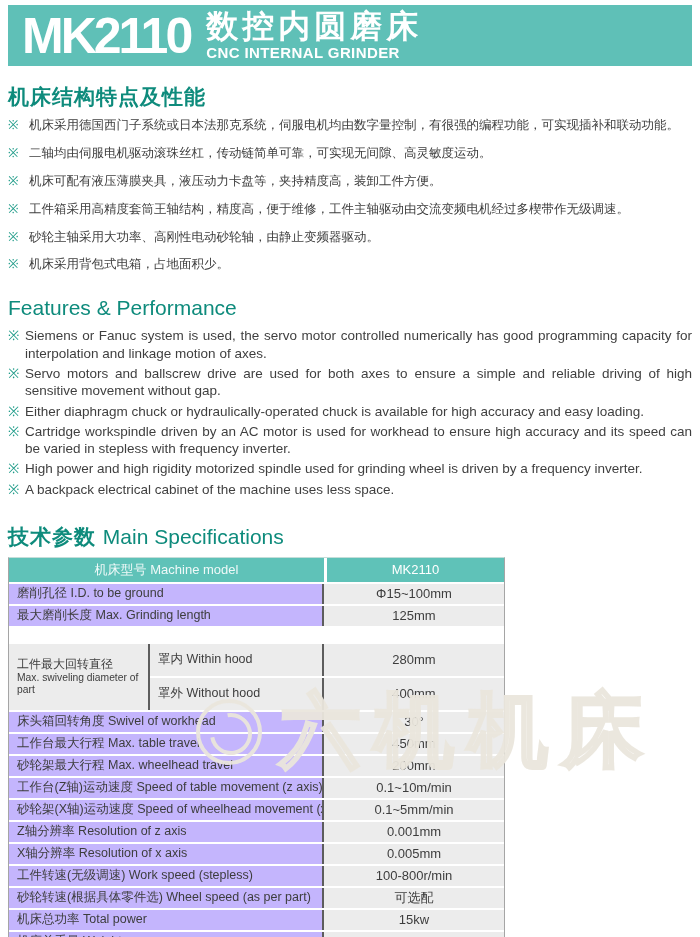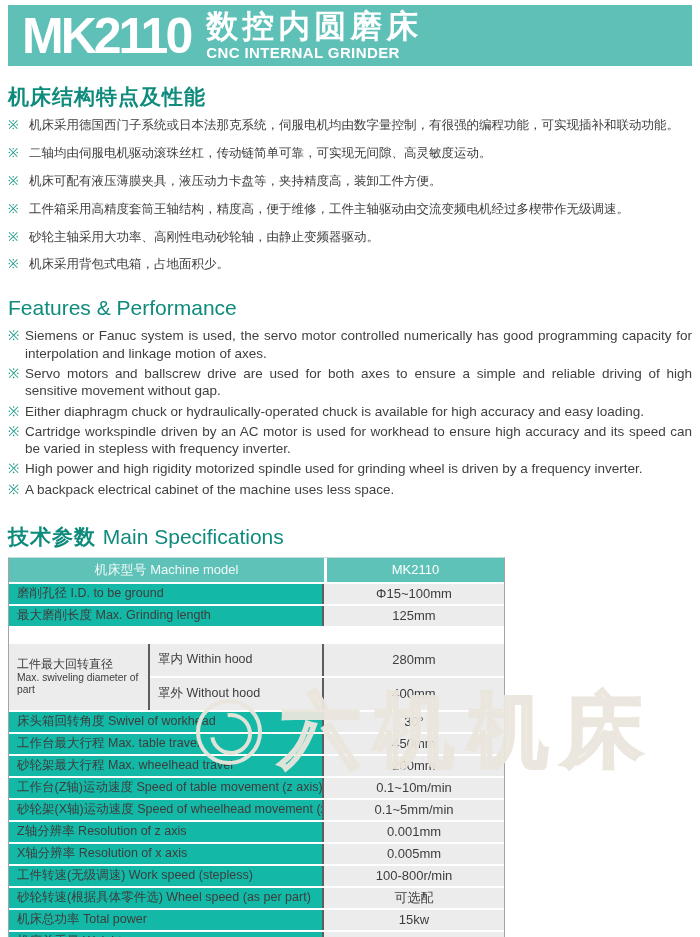--- a/index.html
+++ b/index.html
@@ -51,21 +51,21 @@
   .sp-header .h-label {
     width:315px; background:#5fc2b8; color:rgba(255,255,255,0.9);
     display:flex; align-items:center; justify-content:center; font-size:13px;
   }
   .sp-header .h-value {
     flex:1; margin-left:3px; background:#5fc2b8; color:#ffffff;
     display:flex; align-items:center; justify-content:center; font-size:13px;
   }
   .sp-row { display:flex; height:20px; margin-top:2px; }
   .r-label {
-    width:305px; padding-left:8px; background:#14b8a6;
+    width:305px; padding-left:8px; background:#c4b5fd;
     border-right:2px solid #5d5d5d;
     display:flex; align-items:center; font-size:12.5px; white-space:nowrap; overflow:hidden;
   }
   .r-value {
     flex:1; background:#ececec;
     display:flex; align-items:center; justify-content:center; font-size:13px;
   }
   .sp-group { display:flex; margin-top:18px; }
   .g-left {
     width:131px; padding-left:8px; background:#ececec;

